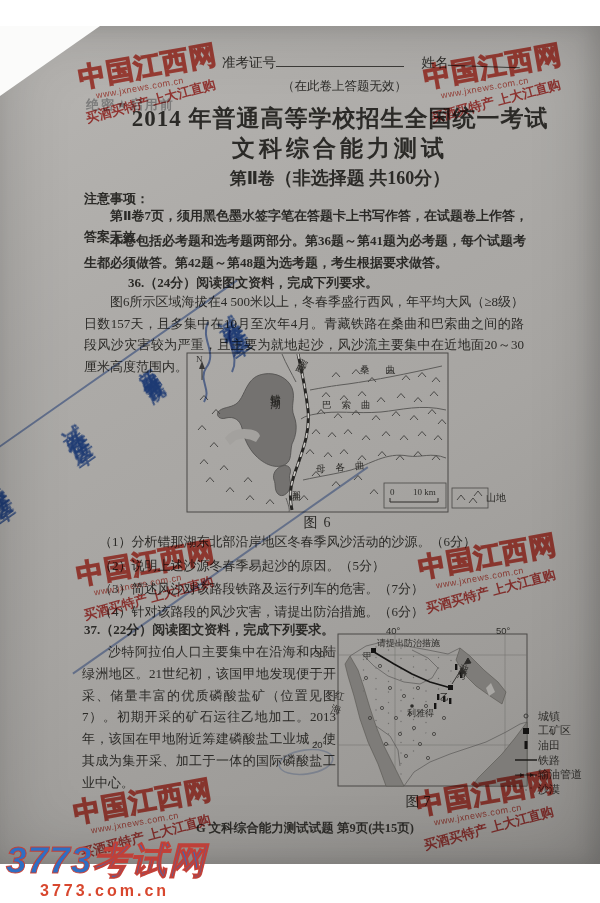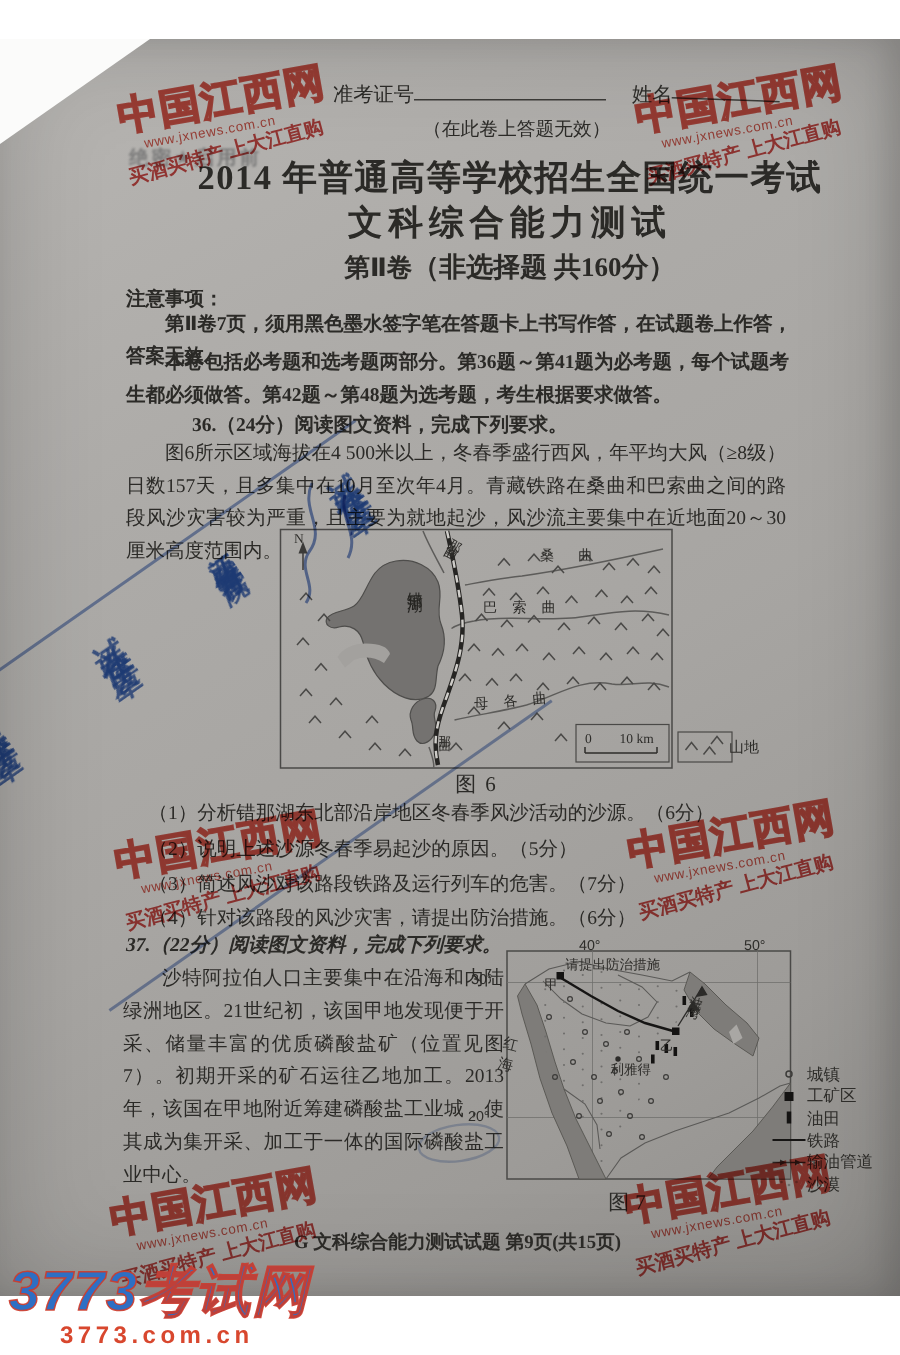--- a/index.html
+++ b/index.html
@@ -188,21 +188,21 @@
   <div class="mlab sp10" style="left:316px;top:461px;transform:rotate(-5deg);">母各曲</div>
   <div class="mlab vert" style="left:291px;top:484px;font-size:8.5px;">那曲</div>
   <div class="mlab" style="left:486px;top:491px;font-size:10px;">山地</div>
   <div class="abs cap center" style="left:260px;top:514px;width:120px;z-index:1;">图6</div>
 
   <div class="abs txt" style="left:99px;top:531px;width:420px;z-index:1;">（1）分析错那湖东北部沿岸地区冬春季风沙活动的沙源。（6分）</div>
   <div class="abs txt" style="left:99px;top:555px;width:420px;z-index:1;">（2）说明上述沙源冬春季易起沙的原因。（5分）</div>
   <div class="abs txt" style="left:99px;top:578px;width:420px;z-index:1;">（3）简述风沙对该路段铁路及运行列车的危害。（7分）</div>
   <div class="abs txt" style="left:99px;top:601px;width:420px;z-index:1;">（4）针对该路段的风沙灾害，请提出防治措施。（6分）</div>
 
-  <div class="abs txt b" style="left:84px;top:619px;z-index:1;font-style:italic;">37.（22分）阅读图文资料，完成下列要求。</div>
+  <div class="abs txt b" style="left:84px;top:619px;z-index:1;">37.（22分）阅读图文资料，完成下列要求。</div>
   <div class="abs txt indent" style="left:82px;top:641px;width:254px;line-height:21.8px;text-align:justify;z-index:1;">沙特阿拉伯人口主要集中在沿海和内陆绿洲地区。21世纪初，该国甲地发现便于开采、储量丰富的优质磷酸盐矿（位置见图7）。初期开采的矿石运往乙地加工。2013年，该国在甲地附近筹建磷酸盐工业城，使其成为集开采、加工于一体的国际磷酸盐工业中心。</div>
 
   <svg class="abs" style="left:310px;top:626px;z-index:1;" width="290" height="168" viewBox="0 0 290 168">
     <defs>
       <clipPath id="penclip">
         <path d="M44,32 L60,20 90,20 120,26 142,32 148,40 140,58 132,66 126,80 120,100 110,120 96,140 92,152 80,130 68,108 58,86 50,64 44,46 Z"></path>
       </clipPath>
     </defs>
     <rect x="28" y="8" width="189" height="152" fill="none" stroke="#4a4947" stroke-width="1"></rect>
 

